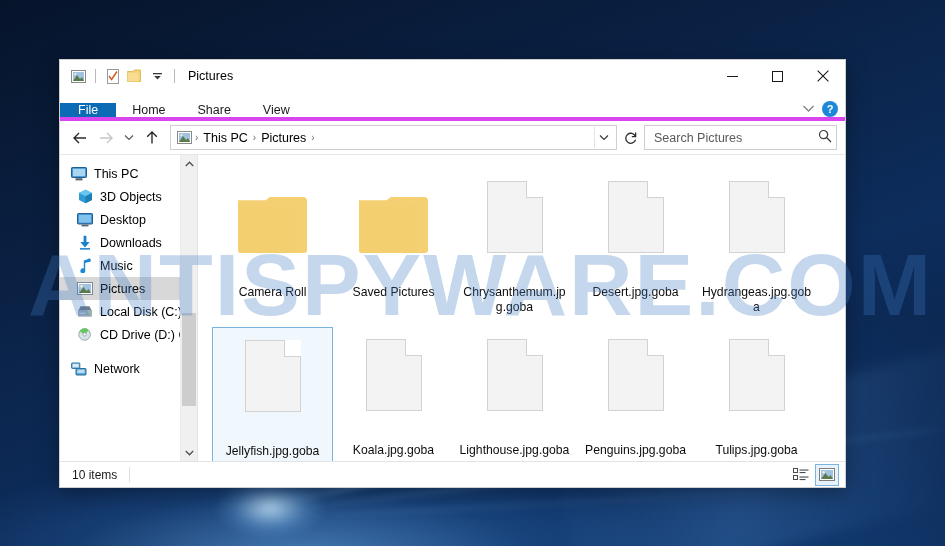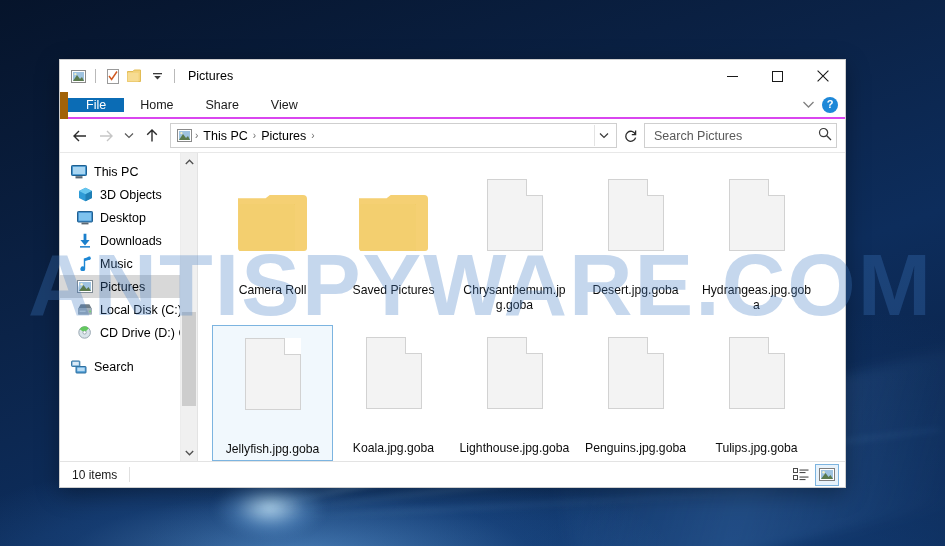--- a/index.html
+++ b/index.html
@@ -103,25 +103,24 @@
   }
   .win-btn {
     width: 45px; height: 32px;
     display: flex; align-items: center; justify-content: center;
   }
 
   
   .ribbon {
     height: 25px;
     display: flex;
-    align-items: center;
+    align-items: flex-end;
     background: #ffffff;
-    border-bottom: 2px solid #d946ef;
+    border-bottom: 4px solid #d946ef;
     flex: 0 0 auto;
-    margin-left: 8px;
   }
   .rtab {
     display: flex;
     align-items: center;
     padding: 0 16px;
     font-size: 12.5px;
     color: #1a1a1a;
   }
   .rtab.file {
     background: #0b6cb5;
@@ -659,21 +658,21 @@
           <div class="nav-gap"></div>
           <div class="nav-item">
             <span class="nav-ico">
               <svg width="16" height="14" viewBox="0 0 16 14">
                 <rect x="5" y="6.5" width="10" height="6.5" rx="0.6" fill="#4d9bd4" stroke="#2e6f9e"></rect>
                 <rect x="6.3" y="7.6" width="7.4" height="3.6" fill="#b9dcf4"></rect>
                 <rect x="0.6" y="1" width="8.2" height="5.4" rx="0.6" fill="#7fb6dd" stroke="#2e6f9e"></rect>
                 <rect x="1.7" y="1.9" width="6" height="3.3" fill="#dceaf6"></rect>
               </svg>
             </span>
-            <span>Search</span>
+            <span>Network</span>
           </div>
         </div>
       <div class="sb-scroll">
         <div class="sb-arrow">
           <svg width="9" height="6" viewBox="0 0 9 6">
               <path d="M0.8 5 L4.5 1.2 L8.2 5" stroke="#505050" stroke-width="1.3" fill="none"></path>
             </svg>
         </div>
         <div class="sb-track">
           <div class="sb-thumb"></div>

